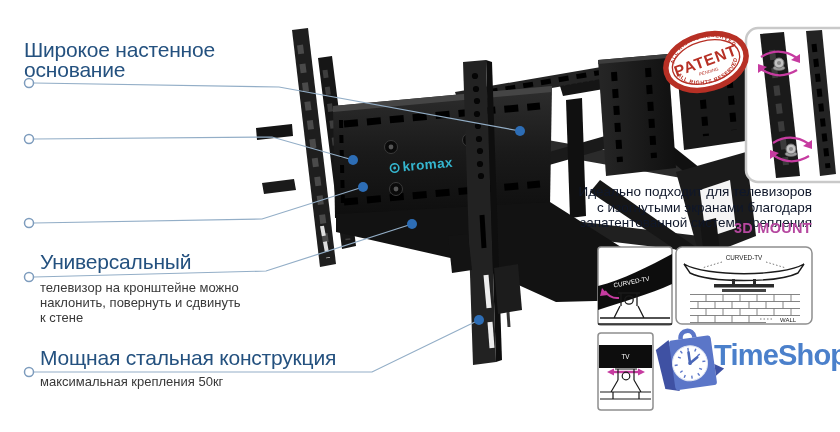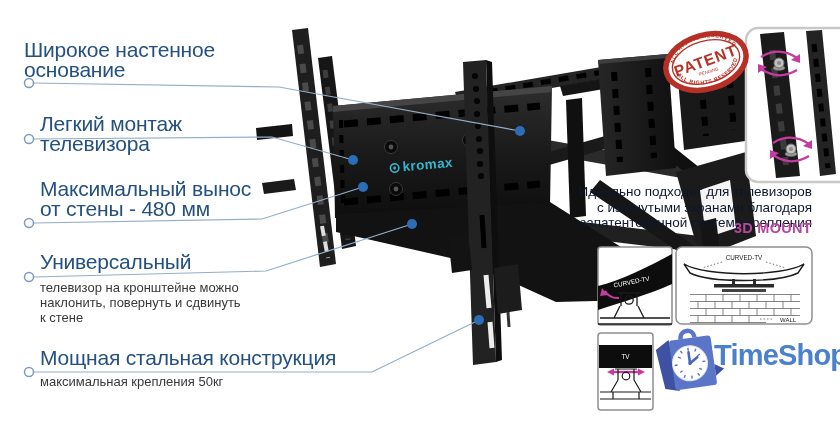--- a/index.html
+++ b/index.html
@@ -247,25 +247,21 @@
           <line x1="5.8" y1="-13.5" x2="4.3" y2="-10.9"></line>
     </g>
     <path d="M -2,0 L -2,-11 M -2,0 L 6,-5" stroke="#4a67b8" stroke-width="2.6" stroke-linecap="round" fill="none"></path>
     <circle cx="-2" cy="0" r="1.8" fill="#4a67b8"></circle>
   </g>
 </svg>
 
   <div class="txt feat-title" style="left:24px;top:40px">Широкое настенное
 основание</div>
 
-  <div class="txt feat-title" style="left:40px;top:114px">Легкий монтаж
-телевизора</div>
-
-  <div class="txt feat-title" style="left:40px;top:179px">Максимальный вынос
-от стены - 480 мм</div>
+
 
   <div class="txt feat-title" style="left:40px;top:252px">Универсальный</div>
   <div class="txt feat-desc" style="left:40px;top:280px">телевизор на кронштейне можно
 наклонить, повернуть и сдвинуть
 к стене</div>
 
   <div class="txt feat-title" style="left:40px;top:348px">Мощная стальная конструкция</div>
   <div class="txt feat-desc" style="left:40px;top:374px">максимальная крепления 50кг</div>
 
   <div class="txt note">Идеально подходит для телевизоров

